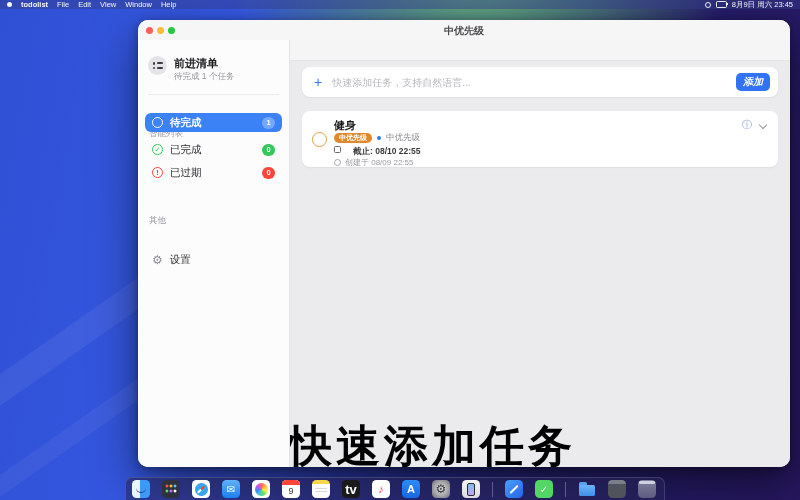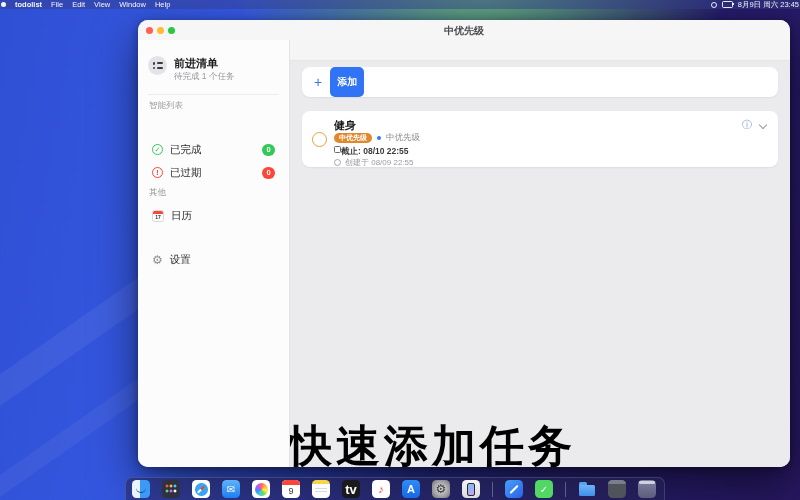--- a/index.html
+++ b/index.html
@@ -11,21 +11,21 @@
   .wallpaper{position:absolute;inset:0;
     background:linear-gradient(100deg,#2f50d4 0%,#3558e2 28%,#2b3cae 45%,#232a85 58%,#241f6e 72%,#271760 100%);}
   .wallpaper-green{position:absolute;left:230px;top:-20px;width:500px;height:110px;
     background:radial-gradient(ellipse at 50% 10%,rgba(108,190,120,.95),rgba(108,190,120,0) 70%);}
   .streak{position:absolute;background:rgba(255,255,255,.06);transform:rotate(-35deg);}
   .streak.s1{left:-40px;top:300px;width:300px;height:26px;}
   .streak.s2{left:-70px;top:400px;width:360px;height:18px;background:rgba(255,255,255,.05);}
 
   
   .menubar{position:absolute;left:0;top:0;right:0;height:9px;display:flex;align-items:center;
-    gap:9px;padding:0 1px;background:rgba(52,60,138,.48);color:rgba(255,255,255,.95);
+    gap:9px;padding:0 7px;background:rgba(52,60,138,.48);color:rgba(255,255,255,.95);
     font-size:7.5px;line-height:9px;overflow:hidden;z-index:5;}
   .menubar .appname{font-weight:700;}
   .menu-item{white-space:nowrap;}
   .mb-right{margin-left:auto;display:flex;align-items:center;gap:5px;}
   .apple-dot{width:5px;height:5px;border-radius:50%;background:rgba(255,255,255,.95);display:inline-block;}
   .mb-clockicon{width:6px;height:6px;border:1px solid rgba(255,255,255,.9);border-radius:50%;box-sizing:border-box;}
   .mb-battery{width:9px;height:5px;border:1px solid rgba(255,255,255,.9);border-radius:1.5px;position:relative;}
   .mb-battery:after{content:"";position:absolute;right:-2px;top:1px;width:1.5px;height:2px;background:rgba(255,255,255,.9);}
 
   
@@ -43,21 +43,21 @@
   .sidebar{position:absolute;left:0;top:20px;bottom:0;width:152px;background:#fcfcfd;
     border-right:1px solid #e3e3e6;box-sizing:border-box;}
   .sb-avatar{position:absolute;left:10px;top:16px;width:19px;height:19px;border-radius:50%;background:#e4e4e8;
     display:flex;flex-direction:column;justify-content:center;align-items:center;gap:2px;}
   .sb-avatar .ln{display:flex;align-items:center;gap:1.5px;}
   .sb-avatar .ln i{width:2.5px;height:2.5px;border-radius:50%;background:#3c3c40;}
   .sb-avatar .ln b{width:6px;height:1.6px;background:#3c3c40;border-radius:1px;}
   .sb-title{position:absolute;left:36px;top:16px;font-size:11px;font-weight:700;color:#1c1c1e;text-align:right;}
   .sb-subtitle{position:absolute;left:36px;top:31px;font-size:8.5px;color:#96969b;}
   .sb-divider{position:absolute;left:10px;right:10px;top:54px;height:1px;background:#ececef;}
-  .sb-section{position:absolute;left:11px;font-size:8.5px;color:#9a9aa0;}
+  .sb-section{position:absolute;left:11px;font-size:8.5px;color:#9a9aa0;margin-top:28px;}
   .side-row{position:absolute;left:7px;right:7px;height:19px;border-radius:6px;display:flex;align-items:center;
     padding:0 7px;box-sizing:border-box;gap:7px;font-size:10.5px;color:#2c2c2e;cursor:default;}
   .side-row.selected{background:#3b82f6;color:#fff;font-weight:700;}
   .row-badge{margin-left:auto;min-width:13px;height:12px;border-radius:6.5px;display:flex;align-items:center;
     justify-content:center;font-size:7.5px;color:#fff;padding:0 3px;box-sizing:border-box;font-weight:700;}
   .badge-lightblue{background:rgba(255,255,255,.3);}
   .badge-green{background:#34c759;}
   .badge-red{background:#ff453a;}
   .ic-circle{width:11px;height:11px;border:1.6px solid #fff;border-radius:50%;box-sizing:border-box;}
   .ic-done{width:11px;height:11px;border:1.2px solid #34c759;border-radius:50%;box-sizing:border-box;
@@ -77,32 +77,32 @@
 
   
   .main{position:absolute;left:152px;top:20px;right:0;bottom:0;}
   .content{position:absolute;left:0;right:0;top:20px;bottom:0;background:#ebebed;border-top:1px solid #e4e4e7;overflow:hidden;}
   .card{position:absolute;background:#fff;border-radius:8px;box-shadow:0 1px 2px rgba(0,0,0,.06);}
   .quick-card{left:12px;top:6px;width:476px;height:30px;display:flex;align-items:center;padding:0 8px 0 12px;box-sizing:border-box;gap:8px;}
   .plus-icon{color:#3478f6;font-size:14px;font-weight:400;line-height:14px;}
   .quick-input{flex:1;border:none;outline:none;background:transparent;font-size:10px;color:#333;
     font-family:inherit;min-width:0;}
   .quick-input::placeholder{color:#b6b6bb;}
-  .add-btn{width:34px;height:30px;border:none;border-radius:5px;background:#3173f5;color:#fff;font-size:10px;
-    font-weight:700;display:flex;align-items:center;justify-content:center;font-family:inherit;}
+  .add-btn{width:34px;height:18px;border:none;border-radius:5px;background:#3173f5;color:#fff;font-size:10px;
+    font-weight:700;display:flex;align-items:center;justify-content:center;font-family:inherit;font-style:italic;}
 
   .task-card{left:12px;top:50px;width:476px;height:56px;}
   .task-check{position:absolute;left:10px;top:21px;width:15px;height:15px;border:1.6px solid #e0a23f;border-radius:50%;box-sizing:border-box;background:#fff;}
   .task-title{position:absolute;left:32px;top:7px;font-size:11px;font-weight:700;color:#1a1a1a;}
   .task-meta{position:absolute;left:32px;top:21px;display:flex;align-items:center;gap:5px;}
   .priority-pill{background:#e2882b;color:#fff;font-size:7px;font-weight:700;height:10px;line-height:10px;
     padding:0 5px;border-radius:5px;}
   .list-dot{width:4px;height:4px;border-radius:50%;background:#3478f6;}
   .task-list-name{font-size:8.5px;color:#8a8a8f;}
-  .task-due{position:absolute;left:32px;top:35px;display:flex;align-items:flex-start;gap:0;
+  .task-due{position:absolute;left:32px;top:35px;display:flex;align-items:flex-start;gap:12px;
     font-size:8.5px;font-weight:700;color:#3a3a3c;}
   .mini-cal{width:7px;height:7px;border:1px solid #6a6a6e;border-radius:1.5px;box-sizing:border-box;}
   .task-created{position:absolute;left:32px;top:46px;display:flex;align-items:center;gap:4px;
     font-size:8px;color:#9b9ba0;}
   .mini-clock{width:7px;height:7px;border:1px solid #a8a8ad;border-radius:50%;box-sizing:border-box;}
   .task-info{position:absolute;right:26px;top:9px;font-size:10px;color:#7d9bd9;line-height:10px;}
   .task-chevron{position:absolute;right:12px;top:11px;width:5px;height:5px;border-right:1.4px solid #9a9aa0;
     border-bottom:1.4px solid #9a9aa0;transform:rotate(45deg);}
 
   .overlay-text{position:absolute;left:-2px;top:356px;font-size:44px;font-weight:900;color:#000;
@@ -202,51 +202,50 @@
             <i></i>
             <b></b>
           </span>
       </div>
       <div class="sb-title">前进清单</div>
       <div class="sb-subtitle">待完成 1 个任务</div>
       <div class="sb-divider"></div>
 
       <div class="sb-section" style="top:60px">智能列表</div>
 
+      <div class="side-row selected" style="top:73px">
+        <span class="ic-circle"></span>
+        <span>待完成</span>
+        <span class="row-badge badge-lightblue">1</span>
+      </div>
       <div class="side-row" style="top:100px">
         <span class="ic-done">✓</span>
         <span>已完成</span>
         <span class="row-badge badge-green">0</span>
       </div>
       <div class="side-row" style="top:123px">
         <span class="ic-overdue">!</span>
         <span>已过期</span>
         <span class="row-badge badge-red">0</span>
       </div>
 
       <div class="sb-section" style="top:147px">其他</div>
 
-      <div class="side-row" style="top:166px">
-        <span class="ic-cal">
-          <span class="caltop"></span>
-          <span class="calday">17</span>
-        </span>
-        <span>日历</span>
-      </div>
       <div class="side-row" style="top:210px">
         <span class="ic-gear">⚙</span>
         <span>设置</span>
       </div>
     </div>
 
     <div class="main">
       <div class="content">
 
         <div class="card quick-card">
           <span class="plus-icon">+</span>
+          <input class="quick-input" type="text" placeholder="快速添加任务，支持自然语言..." style="">
           <button class="add-btn">添加</button>
         </div>
 
         <div class="card task-card">
           <span class="task-check"></span>
           <span class="task-title">健身</span>
           <span class="task-meta">
             <span class="priority-pill">中优先级</span>
             <span class="list-dot"></span>
             <span class="task-list-name">中优先级</span>

